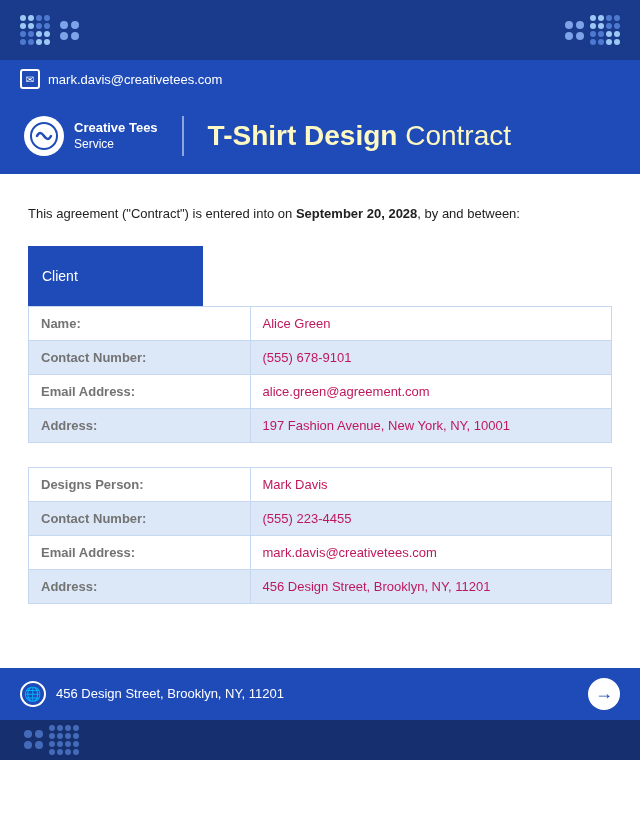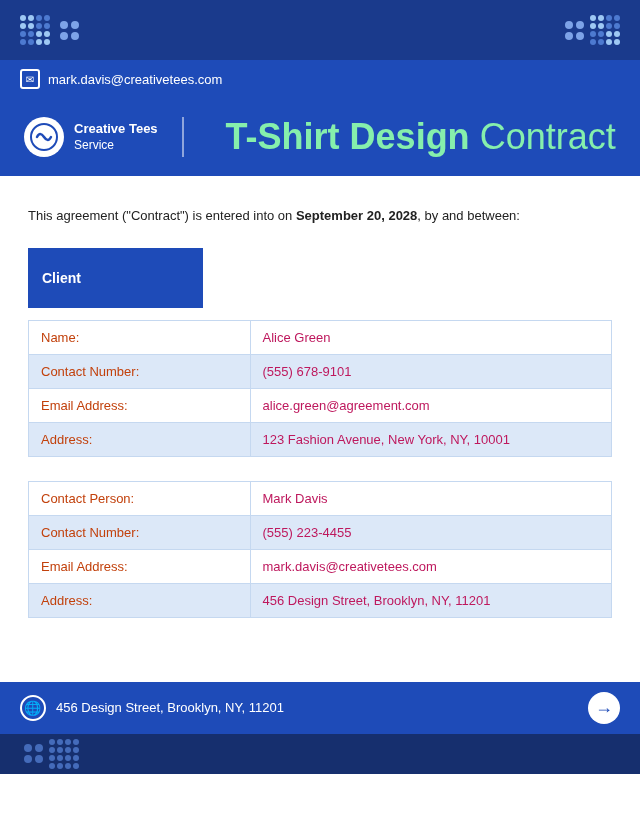--- a/index.html
+++ b/index.html
@@ -142,23 +142,23 @@
     .logo-text {
       color: #fff;
       font-size: 12px;
       line-height: 1.3;
     }
     .logo-text .company-name {
       font-weight: bold;
       font-size: 13px;
     }
     .contract-title {
-      padding-left: 42px;
-      color: #86efac;
-      font-size: 36px;
+      padding-left: 24px;
+      color: #fef9c3;
+      font-size: 28px;
     }
     .contract-title span.bold {
       font-weight: bold;
     }
     .contract-title span.light {
       font-weight: 300;
     }
 
     
     .main-content {
@@ -172,26 +172,26 @@
       line-height: 1.5;
     }
     .intro-text strong {
       font-weight: bold;
     }
 
     
     .section-header {
       background: #1e4bb8;
       color: #fff;
-      font-weight: bold;
+      font-weight: normal;
       font-size: 14px;
       padding: 22px 14px;
       display: inline-block;
       min-width: 175px;
-      margin-bottom: 12px;
+      margin-bottom: 0;
     }
 
     
     .info-table {
       width: 100%;
       border-collapse: collapse;
       margin-bottom: 24px;
       font-size: 13px;
     }
     .info-table tr:nth-child(odd) td {
@@ -199,23 +199,23 @@
     }
     .info-table tr:nth-child(even) td {
       background: #dce8f8;
     }
     .info-table td {
       padding: 9px 12px;
       border: 1px solid #c5d8f0;
       color: #be185d;
     }
     .info-table td:first-child {
-      font-weight: normal;
+      font-weight: bold;
       width: 38%;
-      color: #c2410c;
+      color: #737373;
     }
 
     
     .footer {
       background: #1e4bb8;
       height: 52px;
       display: flex;
       align-items: center;
       justify-content: space-between;
       padding: 0 20px;
@@ -375,31 +375,31 @@
         <tr>
           <td>Contact Number:</td>
           <td>(555) 678-9101</td>
         </tr>
         <tr>
           <td>Email Address:</td>
           <td>alice.green@agreement.com</td>
         </tr>
         <tr>
           <td>Address:</td>
-          <td>123 Fashion Avenue, New York, NY, 10001</td>
+          <td>197 Fashion Avenue, New York, NY, 10001</td>
         </tr>
       </tbody>
         </table>
     </div>
 
     <div class="section-block">
       <table class="info-table">
         <tbody>
         <tr>
-          <td>Contact Person:</td>
+          <td>Designs Person:</td>
           <td>Mark Davis</td>
         </tr>
         <tr>
           <td>Contact Number:</td>
           <td>(555) 223-4455</td>
         </tr>
         <tr>
           <td>Email Address:</td>
           <td>mark.davis@creativetees.com</td>
         </tr>

